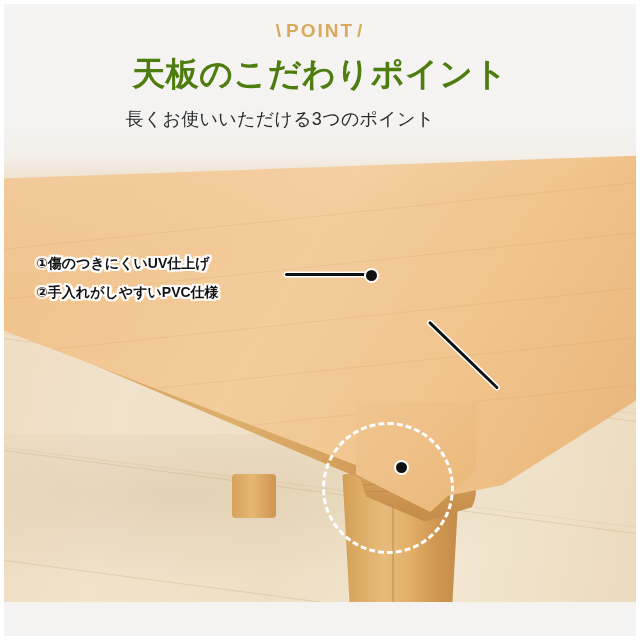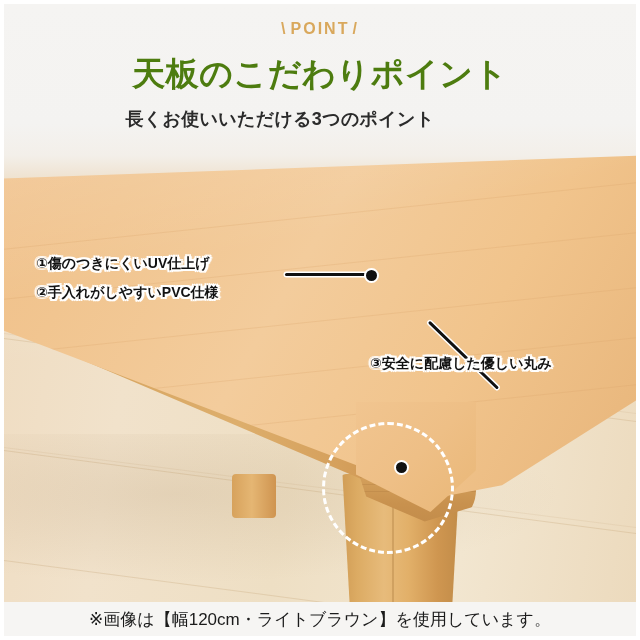--- a/index.html
+++ b/index.html
@@ -211,21 +211,21 @@
   }
 
   
   .point-kicker {
     position: absolute;
     left: 0;
     top: 16px;
     width: 632px;
     text-align: center;
     color: #d9a85c;
-    font-size: 16px;
+    font-size: 19px;
     font-weight: bold;
     letter-spacing: 2px;
   }
   .point-kicker .slash { font-weight: bold; padding: 0 3px; }
 
   .headline {
     position: absolute;
     left: 0;
     top: 48px;
     width: 632px;
@@ -237,21 +237,21 @@
   }
 
   .subhead {
     position: absolute;
     left: 0;
     top: 103px;
     width: 552px;
     text-align: center;
     color: #2b2b2b;
     font-size: 18px;
-    font-weight: bold;
+    font-weight: normal;
     letter-spacing: 0.3px;
   }
 
   
   .anno {
     position: absolute;
     color: #121212;
     font-size: 14px;
     font-weight: bold;
     white-space: nowrap;
@@ -398,20 +398,16 @@
 
     <div class="point-kicker">
       <span class="slash">\</span><span>POINT</span><span class="slash">/</span>
     </div>
 
     <div class="headline">天板のこだわりポイント</div>
     <div class="subhead">長くお使いいただける3つのポイント</div>
 
     <div class="anno" id="anno-1">①傷のつきにくいUV仕上げ</div>
     <div class="anno" id="anno-2">②手入れがしやすいPVC仕様</div>
-    <div class="anno" id="anno-3">③安全に配慮した優しい丸み</div>
-
-    <div class="footer">
-      <span class="footer-text">※画像は【幅120cm・ライトブラウン】を使用しています。</span>
-    </div>
+
 
   </div>
 </div>
 
 </body></html>

